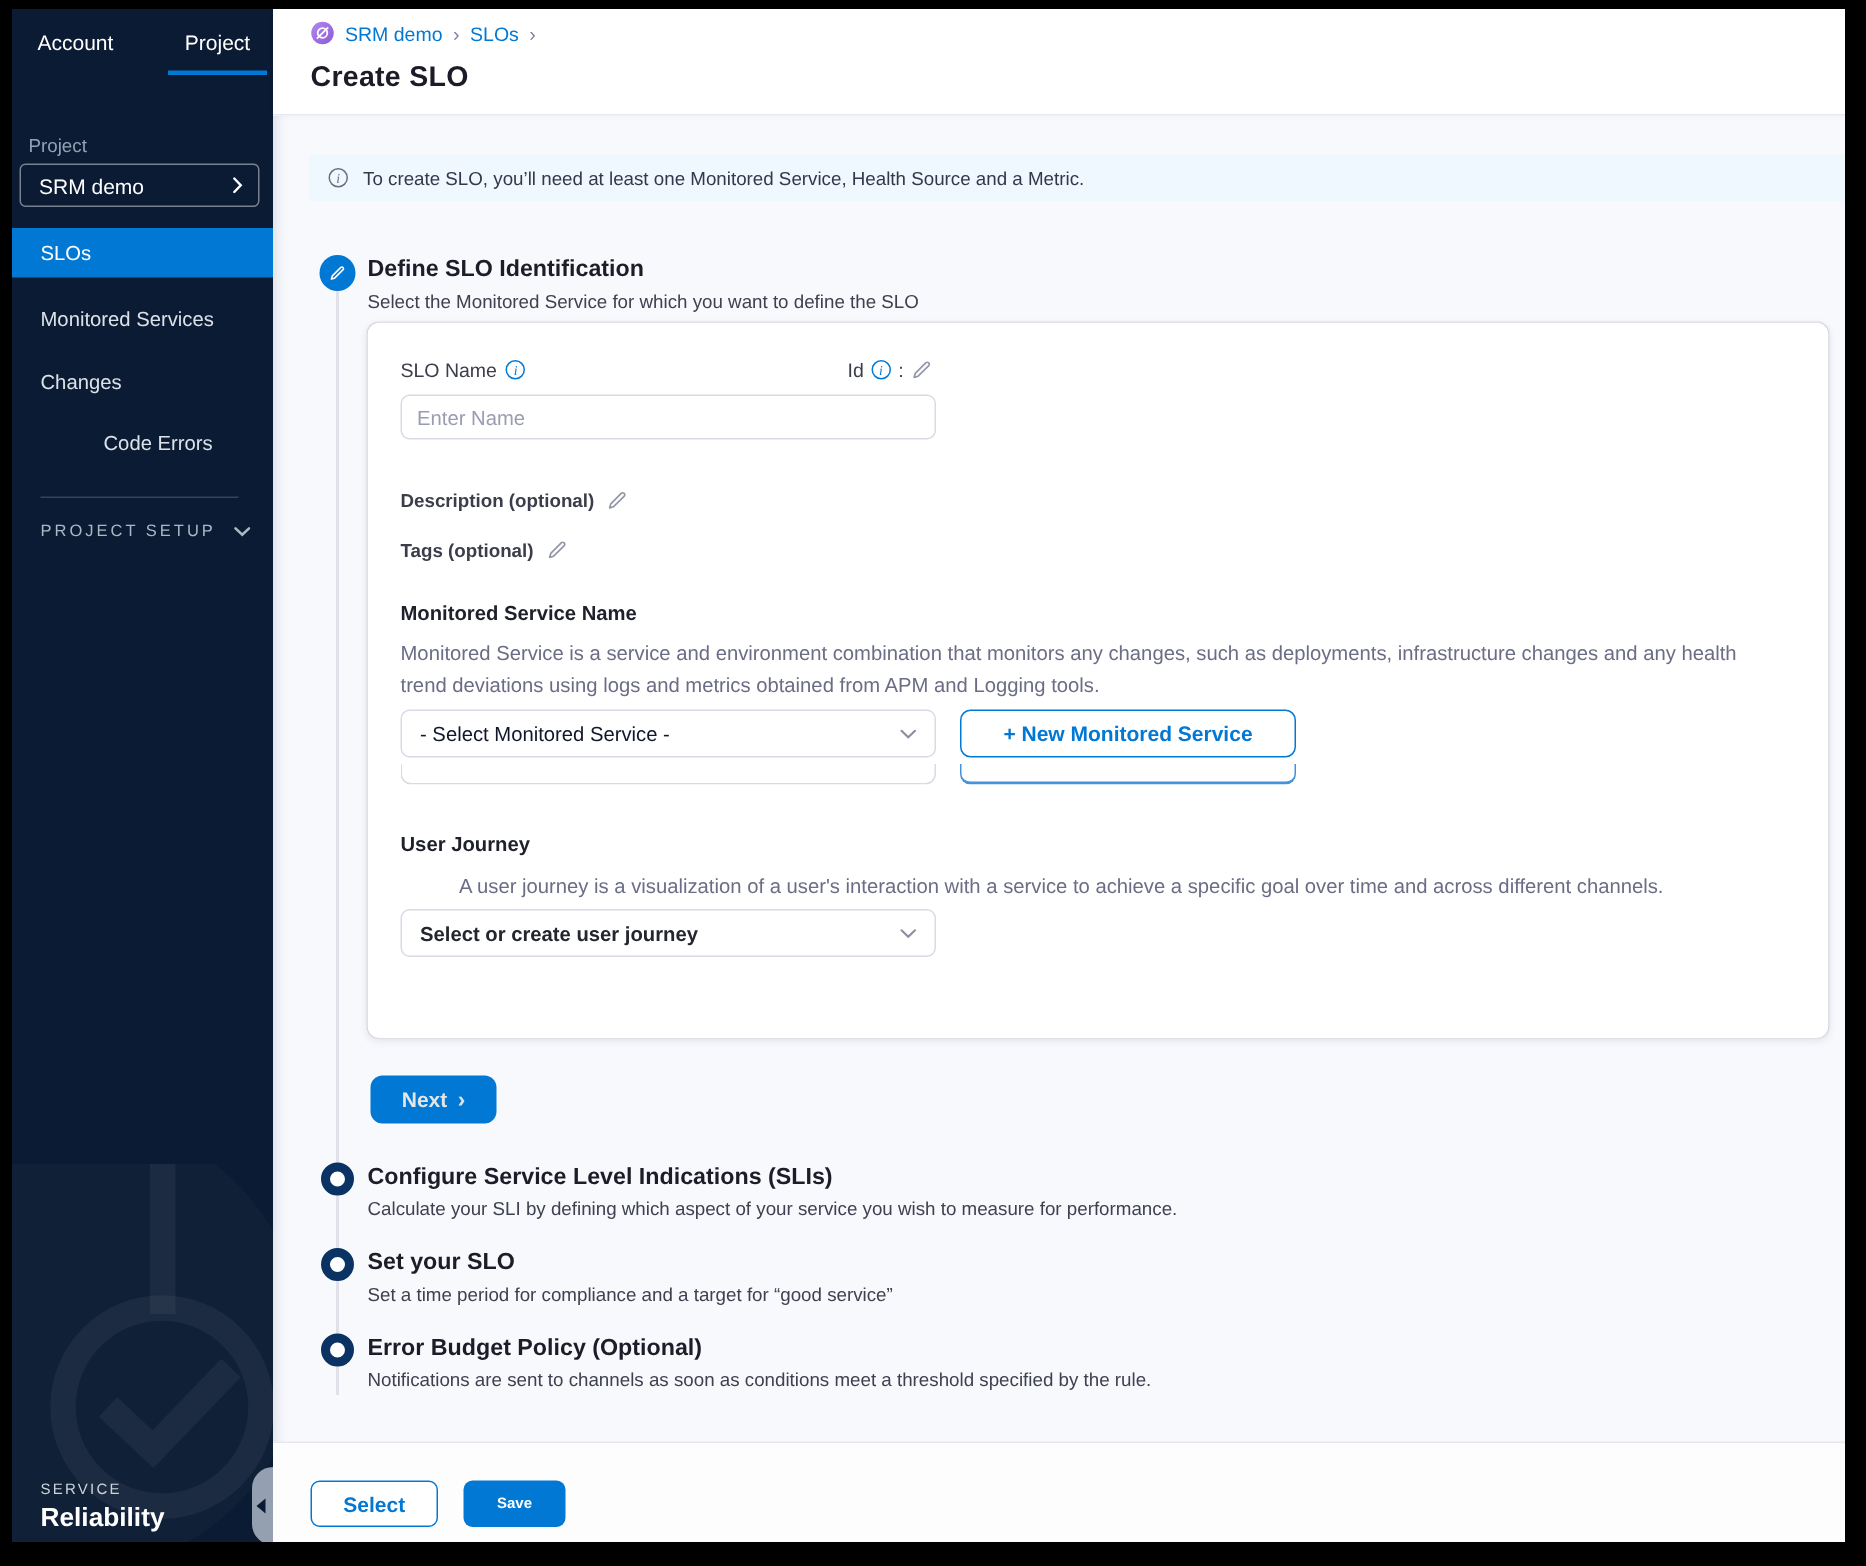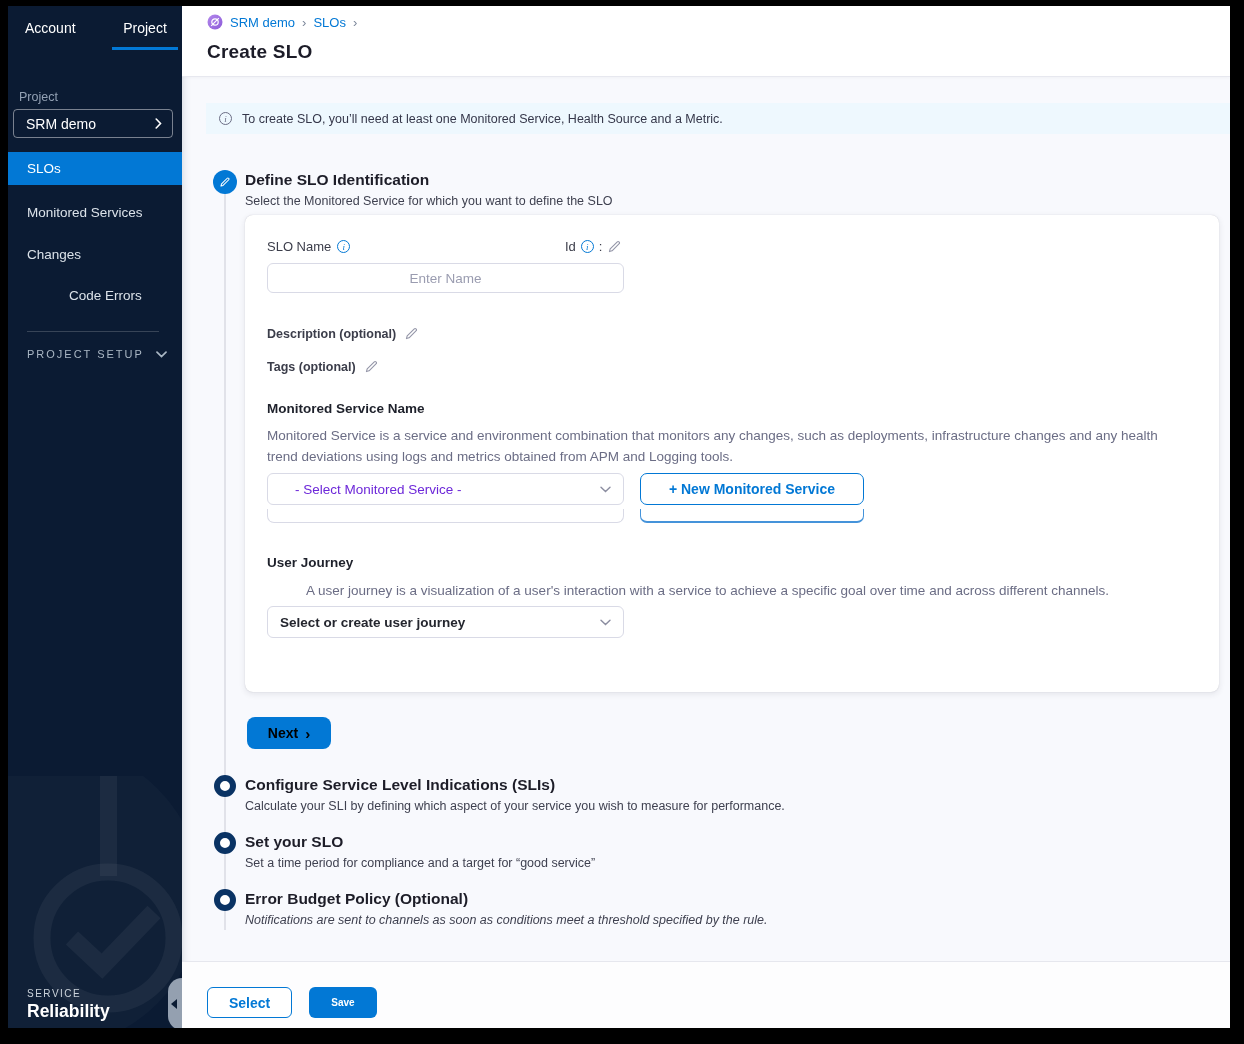--- a/index.html
+++ b/index.html
@@ -49,48 +49,48 @@
   .step-sub   { position:absolute; left:63px; font-size:12.5px; color:#3f4150; }
   .t1 { top:94px; } .s1 { top:117px; }
 
   .card { position:absolute; left:63px; top:138px; width:974px; height:477px; background:#fff; border-radius:8px; box-shadow:0 0 1px rgba(40,41,61,.25), 0 2px 6px rgba(40,41,61,.10); }
   .fld-label { font-size:13px; color:#3b3d4a; display:inline-flex; align-items:center; gap:6px; }
   .row-name { position:absolute; top:24px; left:22px; right:335px; display:flex; }
   .id-group { position:absolute; top:24px; left:320px; display:flex; align-items:center; gap:5px; font-size:13px; color:#3b3d4a; }
   .info-i { width:13px; height:13px; border:1.2px solid #0278d5; color:#0278d5; border-radius:50%; font-size:9px; line-height:10px; display:inline-flex; align-items:center; justify-content:center; font-family:"Liberation Serif",serif; font-style:italic; cursor:pointer; }
   .info-i.gray { border-color:#6b6d85; color:#6b6d85; }
   .pencil { color:#9496a8; display:inline-flex; cursor:pointer; }
-  .txt-input { position:absolute; top:48px; left:22px; width:357px; height:30px; border:1px solid #d9dae6; border-radius:6px; padding:0 10px; font-size:13.5px; color:#25262e; font-family:inherit; background:#fff;text-align:center; }
+  .txt-input { position:absolute; top:48px; left:22px; width:357px; height:30px; border:1px solid #d9dae6; border-radius:6px; padding:0 10px; font-size:13.5px; color:#25262e; font-family:inherit; background:#fff; }
   .txt-input::placeholder { color:#9a9cb0; }
   .opt-label { position:absolute; left:22px; font-size:12.5px; font-weight:bold; color:#3b3d4a; display:flex; align-items:center; gap:8px; }
   .lbl-desc { top:111px; } .lbl-tags { top:144px; }
   .sec-title { position:absolute; left:22px; font-size:13.5px; font-weight:bold; color:#1e212b; }
   .sec-desc  { position:absolute; left:22px; font-size:13.5px; color:#6b6d85; line-height:21px; }
   .ms-title { top:186px; } .ms-desc { top:210px; width:915px; }
   .select { position:absolute; left:22px; width:357px; height:32px; border:1px solid #d9dae6; border-radius:6px; background:#fff; display:flex; align-items:center; padding:0 12px; cursor:pointer; }
   .select .val { flex:1; font-size:13.5px; }
-  .select .val.ph { color:#6d28d9;margin-left:15px; }
+  .select .val.ph { color:#0f172a; }
   .select .val.set { color:#24262e; font-weight:bold; }
   .sel-ms { top:258px; }
   .btn-newms { position:absolute; top:258px; left:395px; width:224px; height:32px; border:1.3px solid #0278d5; border-radius:7px; background:#fff; color:#0278d5; font-weight:bold; font-size:14px; display:flex; align-items:center; justify-content:center; cursor:pointer; font-family:inherit; }
   .ghost { position:absolute; top:294px; height:14px; border:1px solid #d9dae6; border-top:none; border-radius:0 0 7px 7px; }
   .ghost-sel { left:22px; width:357px; }
   .ghost-btn { left:395px; width:224px; border-color:#4593da; border-bottom-width:2px; }
   .uj-title { top:340px; } .uj-desc { top:365px; width:915px;margin-left:39px; }
   .sel-uj { top:391px; }
   .chev { color:#8b8da0; display:inline-flex; }
 
-  .btn-next { position:absolute; left:65px; top:640px; width:84px; height:32px; background:#0278d5; border:none; border-radius:8px; color:#000000; font-weight:bold; font-size:14px; display:flex; align-items:center; justify-content:center; gap:7px; cursor:pointer; font-family:inherit; }
+  .btn-next { position:absolute; left:65px; top:640px; width:84px; height:32px; background:#0278d5; border:none; border-radius:8px; color:#e5e5e5; font-weight:bold; font-size:14px; display:flex; align-items:center; justify-content:center; gap:7px; cursor:pointer; font-family:inherit; }
   .btn-next .nx-ch { font-size:15px; font-weight:bold; }
 
   .ring { position:absolute; left:32px; width:22px; height:22px; border:6px solid #0a3364; border-radius:50%; background:#fff; cursor:pointer; }
   .r2 { top:698px; } .r3 { top:755px; } .r4 { top:812px; }
   .t2 { top:699px; } .s2 { top:722px; }
   .t3 { top:756px; } .s3 { top:779px; }
-  .t4 { top:813px; } .s4 { top:836px;font-style:italic; }
+  .t4 { top:813px; } .s4 { top:836px; }
 
   .page-footer { height:67px; flex-shrink:0; background:#fdfdfe; border-top:1px solid #e6e7ee; position:relative; }
   .btn-cancel { position:absolute; left:25px; top:25px; width:85px; height:31px; border:1.3px solid #0278d5; border-radius:6px; background:#fff; color:#0278d5; font-weight:bold; font-size:14px; cursor:pointer; font-family:inherit; }
   .btn-save { position:absolute; left:127px; top:25px; width:68px; height:31px; border:none; border-radius:6px; background:#0278d5; color:#fff; font-weight:bold; font-size:10px; cursor:pointer; font-family:inherit; }
 </style>
 </head>
 <body>
 
 <div class="app">
 

